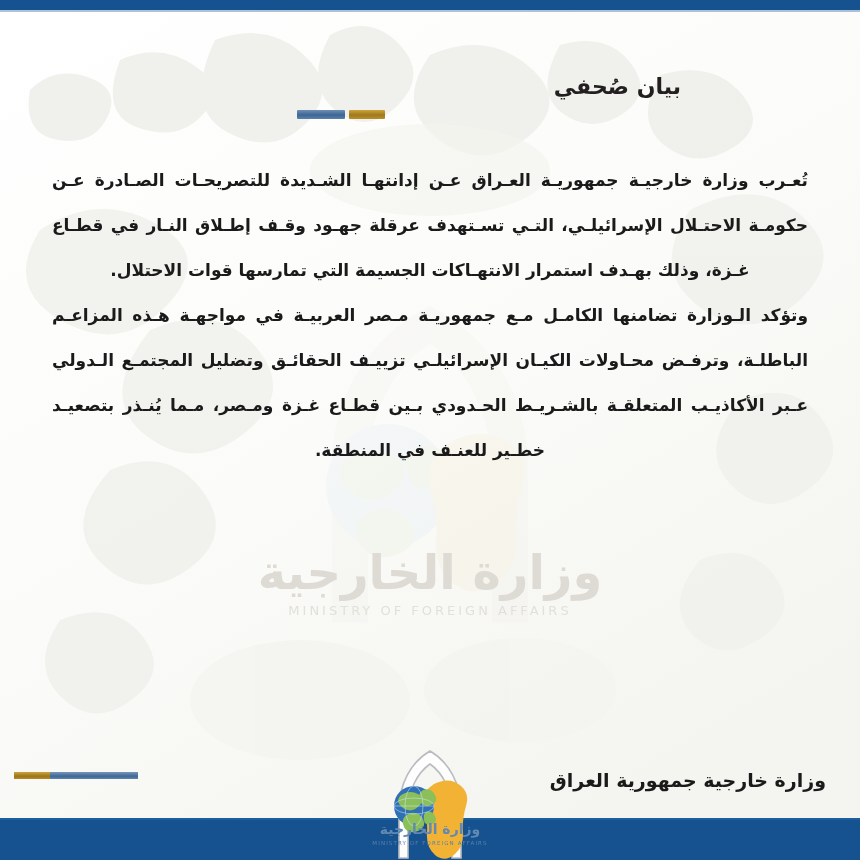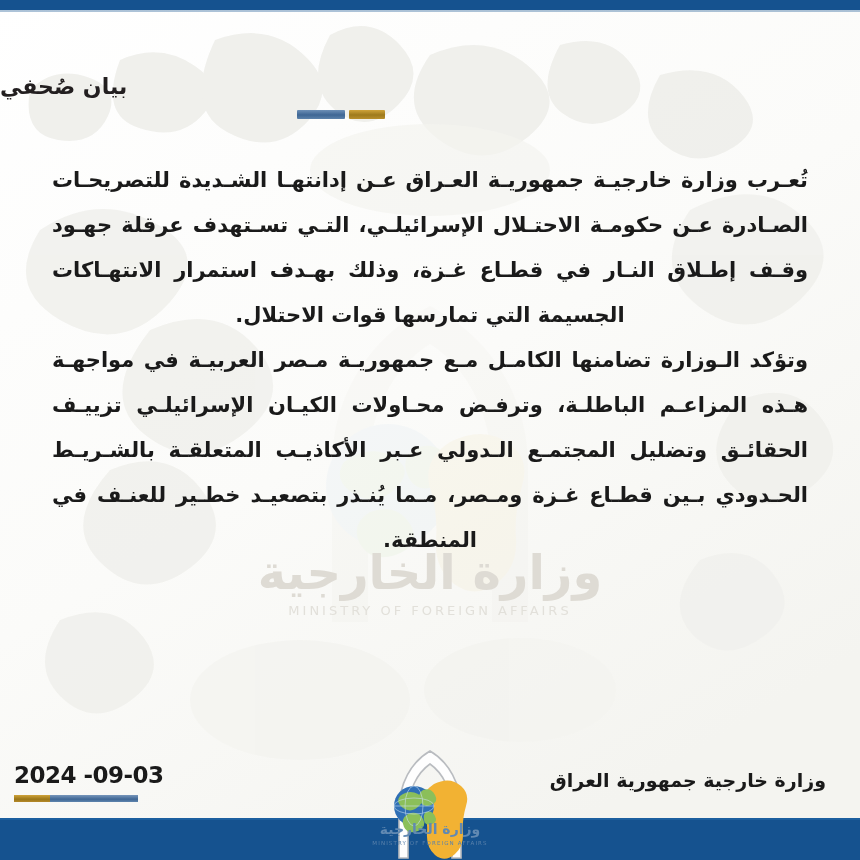--- a/index.html
+++ b/index.html
@@ -85,21 +85,21 @@
     height: 2px;
     background: rgba(21,82,143,0.35);
   }
 
   
   .header {
     position: absolute;
     top: 74px;
     left: 0;
     width: 681px;
-    text-align: left;
+    text-align: right;
   }
   .header-title {
     font-size: 22px;
     font-weight: bold;
     color: #231f20;
     line-height: 1.2;
     direction: rtl;
   }
   .header-rule {
     margin: 10px auto 0;
@@ -123,21 +123,21 @@
   
   .body-text {
     position: absolute;
     top: 158px;
     left: 52px;
     width: 756px;
     direction: rtl;
     text-align: justify;
     text-align-last: center;
     color: #1a1a1a;
-    font-size: 21px;
+    font-size: 17px;
     font-weight: bold;
     line-height: 45px;
     letter-spacing: 0px;
   }
   .body-text p {
     margin: 0;
     text-align: justify;
     text-align-last: center;
   }
 
@@ -325,21 +325,20 @@
   </div>
 
   <div class="body-text">
     <p>تُعـرب وزارة خارجيـة جمهوريـة العـراق عـن إدانتهـا الشـديدة للتصريحـات الصـادرة عـن حكومـة الاحتـلال الإسرائيلـي، التـي تسـتهدف عرقلة جهـود وقـف إطـلاق النـار في قطـاع غـزة، وذلك بهـدف استمرار الانتهـاكات الجسيمة التي تمارسها قوات الاحتلال.</p>
     <p>وتؤكد الـوزارة تضامنها الكامـل مـع جمهوريـة مـصر العربيـة في مواجهـة هـذه المزاعـم الباطلـة، وترفـض محـاولات الكيـان الإسرائيلـي تزييـف الحقائـق وتضليل المجتمـع الـدولي عـبر الأكاذيـب المتعلقـة بالشـريـط الحـدودي بـين قطـاع غـزة ومـصر، مـما يُنـذر بتصعيـد خطـير للعنـف في المنطقة.</p>
   </div>
 
   <div class="footer">
 
     <div class="footer-date">
-      <div class="date-val">2024 -09-03</div>
       <div class="date-rule">
         <span class="g"></span>
         <span class="b"></span>
       </div>
     </div>
 
     <div class="footer-org">وزارة خارجية جمهورية العراق</div>
 
     <div class="footer-logo">
       <svg viewBox="0 0 104 112" aria-hidden="true">

